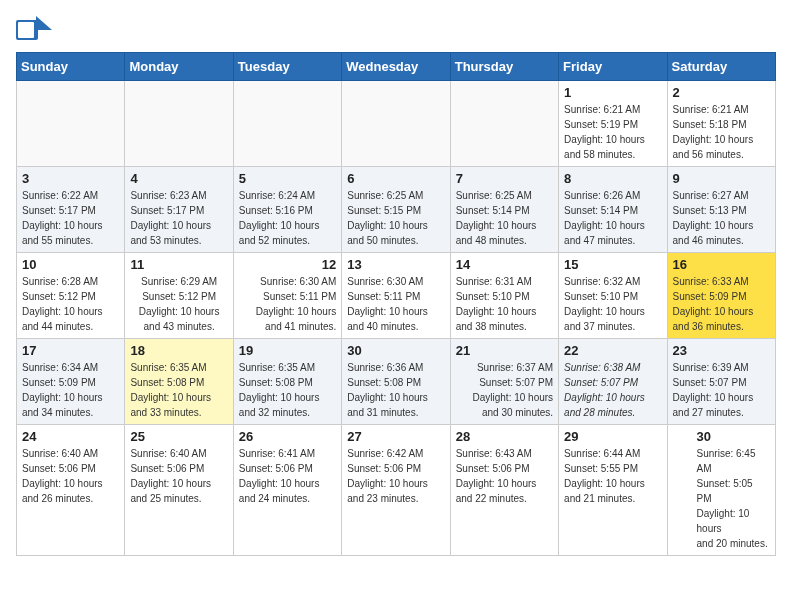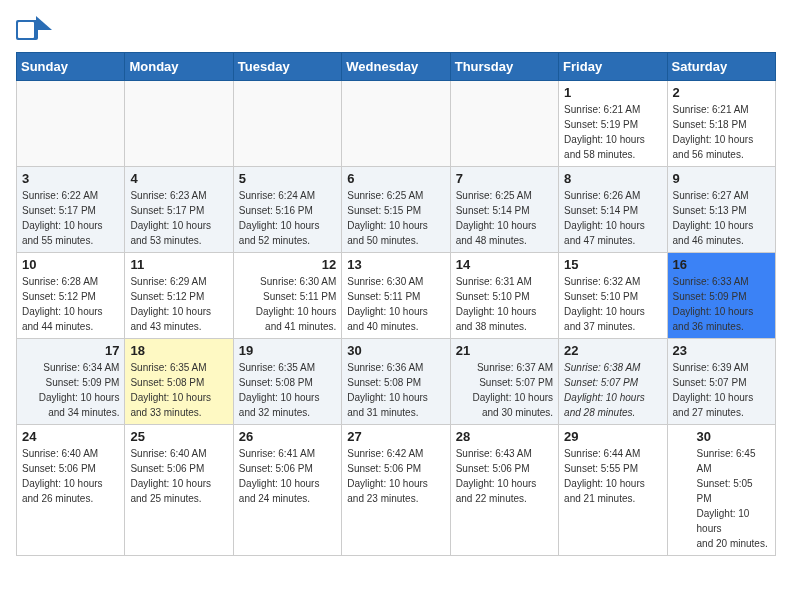--- a/index.html
+++ b/index.html
@@ -203,21 +203,21 @@
       <tr>
         <td style="background: rgb(255, 255, 255);">
           <div class="day-number">10</div>
           <div class="day-info" style="white-space: pre-line;">Sunrise: 6:28 AM
 Sunset: 5:12 PM
 Daylight: 10 hours
 and 44 minutes.</div>
         </td>
         <td style="background: rgb(255, 255, 255);">
           <div class="day-number">11</div>
-          <div class="day-info" style="white-space: pre-line;">Sunrise: 6:29 AM
+          <div class="day-info" style="white-space: pre-line; text-align: center;">Sunrise: 6:29 AM
 Sunset: 5:12 PM
 Daylight: 10 hours
 and 43 minutes.</div>
         </td>
         <td style="background: rgb(255, 255, 255); text-align: right;">
           <div class="day-number">12</div>
           <div class="day-info" style="white-space: pre-line;">Sunrise: 6:30 AM
 Sunset: 5:11 PM
 Daylight: 10 hours
 and 41 minutes.</div>
@@ -236,30 +236,30 @@
 Daylight: 10 hours
 and 38 minutes.</div>
         </td>
         <td style="background: rgb(255, 255, 255);">
           <div class="day-number">15</div>
           <div class="day-info" style="white-space: pre-line;">Sunrise: 6:32 AM
 Sunset: 5:10 PM
 Daylight: 10 hours
 and 37 minutes.</div>
         </td>
-        <td style="background: #3b82f6;">
+        <td style="background: #fde047;">
           <div class="day-number">16</div>
           <div class="day-info" style="white-space: pre-line;">Sunrise: 6:33 AM
 Sunset: 5:09 PM
 Daylight: 10 hours
 and 36 minutes.</div>
         </td>
       </tr>
       <tr>
-        <td style="background: rgb(240, 244, 248); text-align: right;">
+        <td style="background: rgb(240, 244, 248);">
           <div class="day-number">17</div>
           <div class="day-info" style="white-space: pre-line;">Sunrise: 6:34 AM
 Sunset: 5:09 PM
 Daylight: 10 hours
 and 34 minutes.</div>
         </td>
         <td style="background: #fef9c3;">
           <div class="day-number">18</div>
           <div class="day-info" style="white-space: pre-line;">Sunrise: 6:35 AM
 Sunset: 5:08 PM

